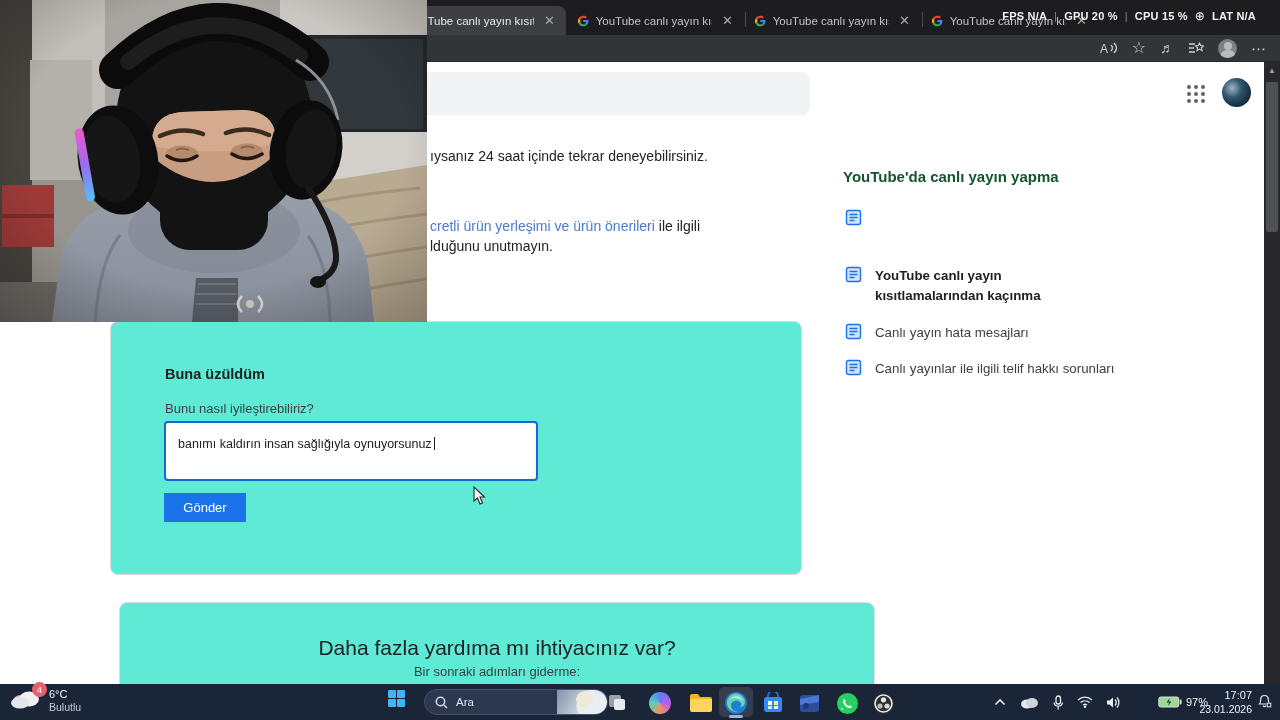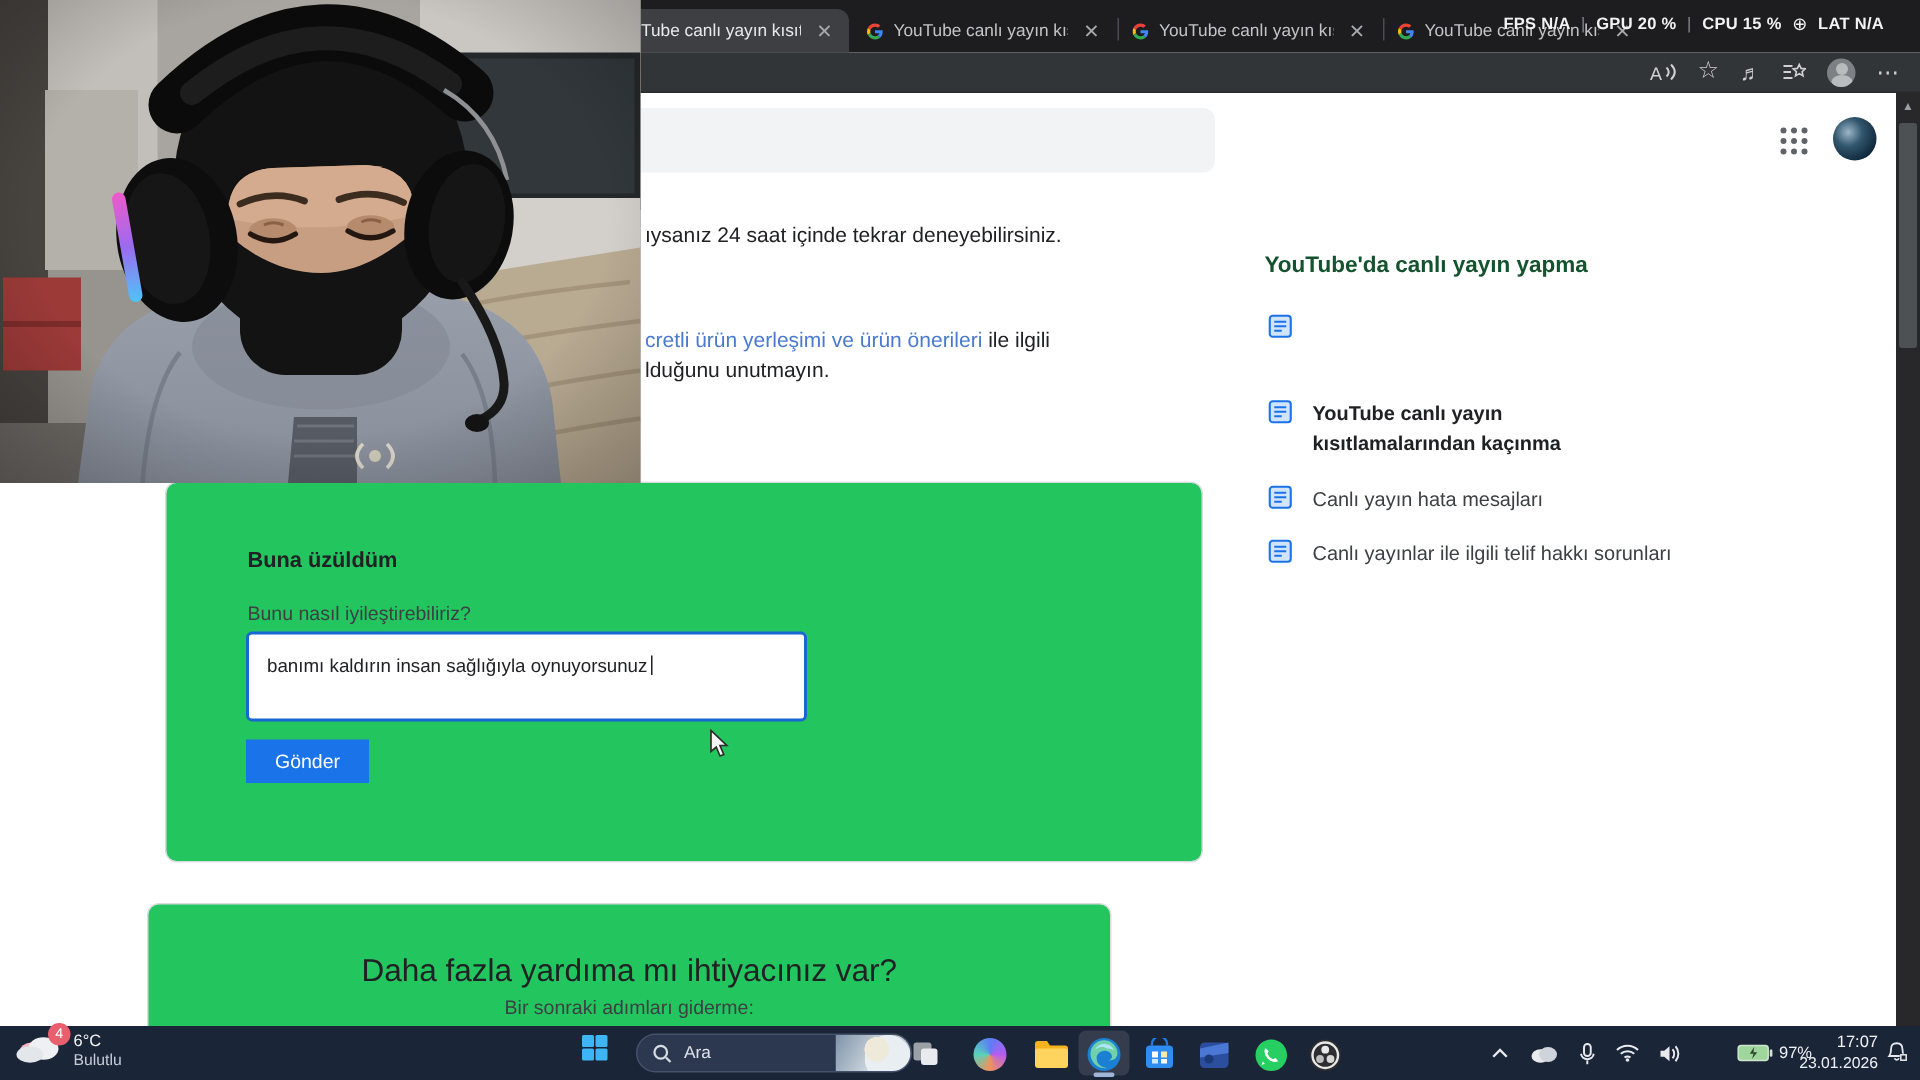--- a/index.html
+++ b/index.html
@@ -38,30 +38,30 @@
                 background:radial-gradient(circle at 35% 35%, #9db6c8 0%, #32576e 35%, #10283c 75%); }
 
   
   .scrollbar { left:1264px; top:62px; width:16px; height:622px; background:#28282b; }
   .scrollbar .arrow { position:absolute; left:4px; top:4px; color:#9b9da0; font-size:8px; }
   .scrollbar .thumb { position:absolute; left:2px; top:20px; width:12px; height:150px; background:#4e5154; border-radius:2px; }
 
   
   .body-text { font-size:14px; color:#202124; line-height:20px; }
   .link { color:#4a7ad0; }
-  .card { position:absolute; background:#22c55e; border:1px solid #dadce0; border-radius:8px; }
+  .card { position:absolute; background:#5eead4; border:1px solid #dadce0; border-radius:8px; }
   #feedback-card { left:110px; top:321px; width:692px; height:254px; }
   .fb-title { position:absolute; left:54px; top:44px; font-size:14.5px; font-weight:bold; color:#202124; }
   .fb-question { position:absolute; left:54px; top:79px; font-size:13px; color:#3c4043; }
   .fb-textarea { position:absolute; left:53px; top:99px; width:374px; height:60px; border:2px solid #1967d2;
                  border-radius:4px; background:#fff; padding:14px 12px; font-size:12.5px; color:#202124; }
   .caret { display:inline-block; width:1px; height:13px; background:#202124; vertical-align:-2px; margin-left:2px; }
   .fb-submit { position:absolute; left:53px; top:171px; width:82px; height:29px; background:#1a73e8; border-radius:0;
                color:#fff; font-size:13px; display:flex; align-items:center; justify-content:center; }
-  #more-card { left:98px; top:602px; width:643px; height:110px; }
+  #more-card { left:119px; top:602px; width:756px; height:110px; }
   .more-title { position:absolute; left:0; top:33px; width:100%; text-align:center; font-size:21px; color:#202124; }
   .more-sub { position:absolute; left:0; top:61px; width:100%; text-align:center; font-size:13px; color:#3c4043; }
 
   .sb-title { left:843px; top:168px; font-size:15px; font-weight:bold; color:#14532d; }
   .sb-item { position:absolute; left:845px; display:flex; gap:13px; }
   .sb-item .txt { font-size:13.3px; color:#3c4043; line-height:20px; width:212px; }
   .sb-item.current .txt { font-weight:bold; color:#202124; }
   .sb-item.oneline .txt { width:auto; white-space:nowrap; }
 
   

